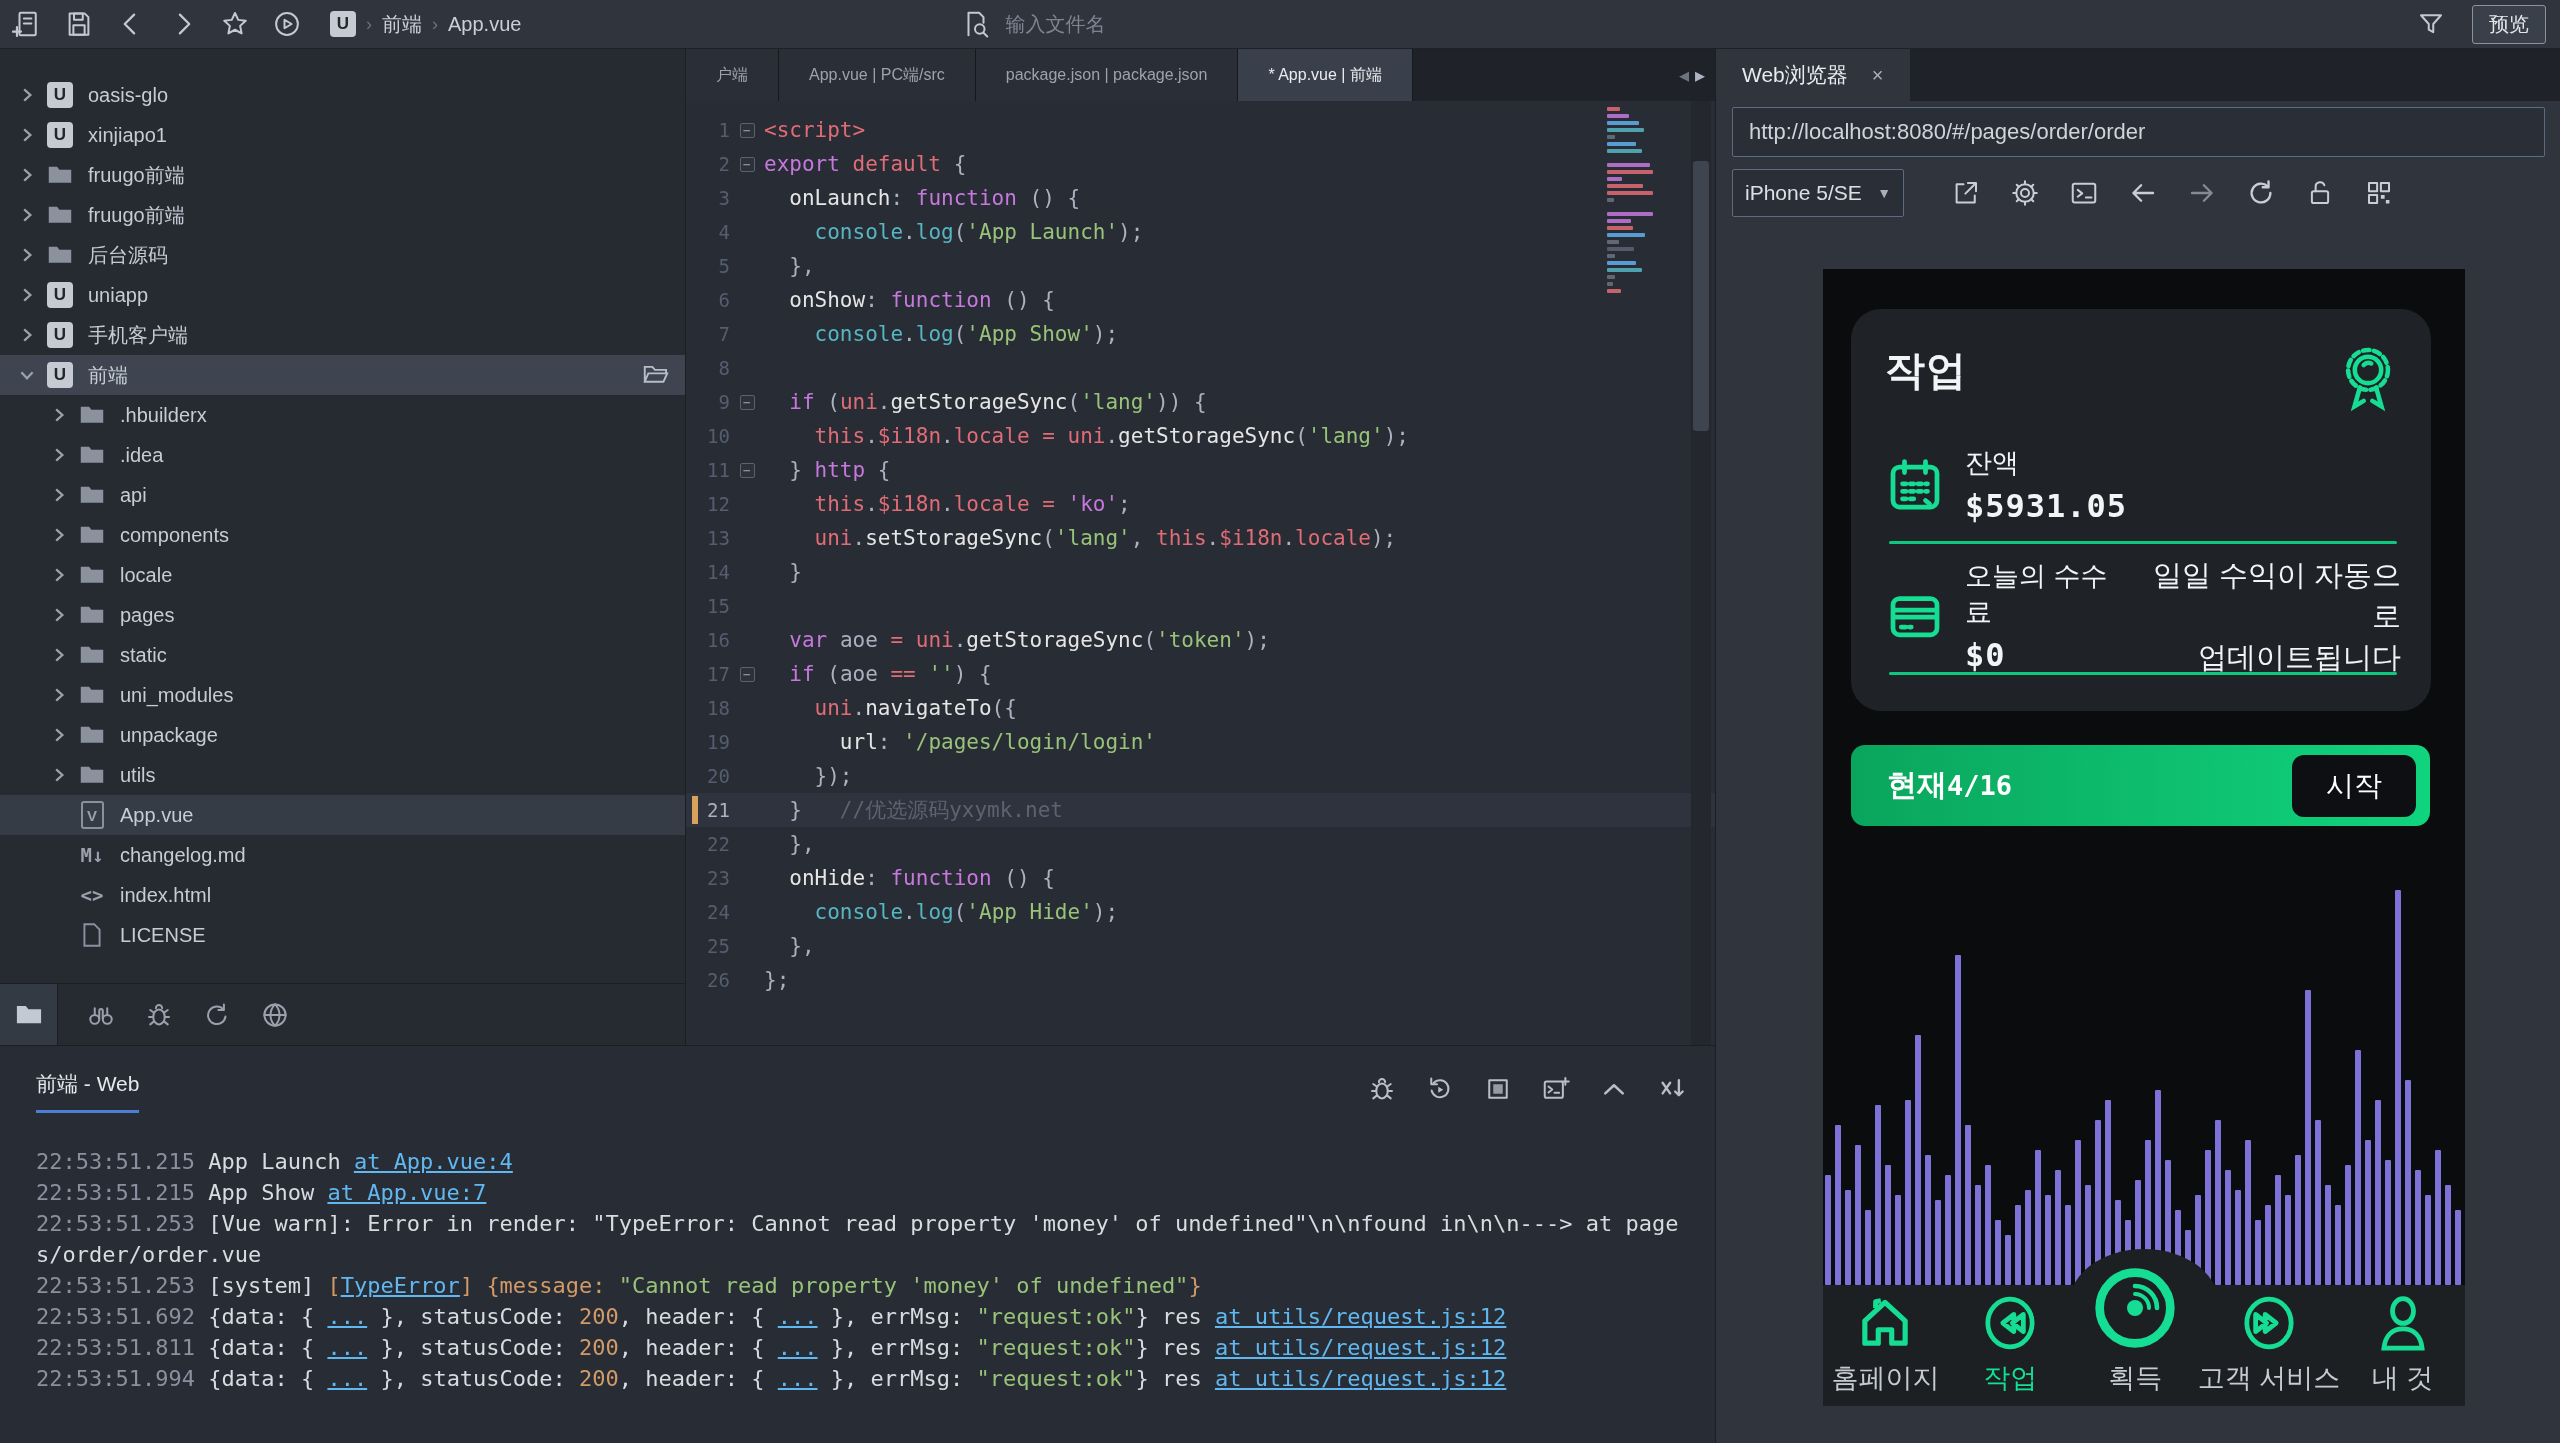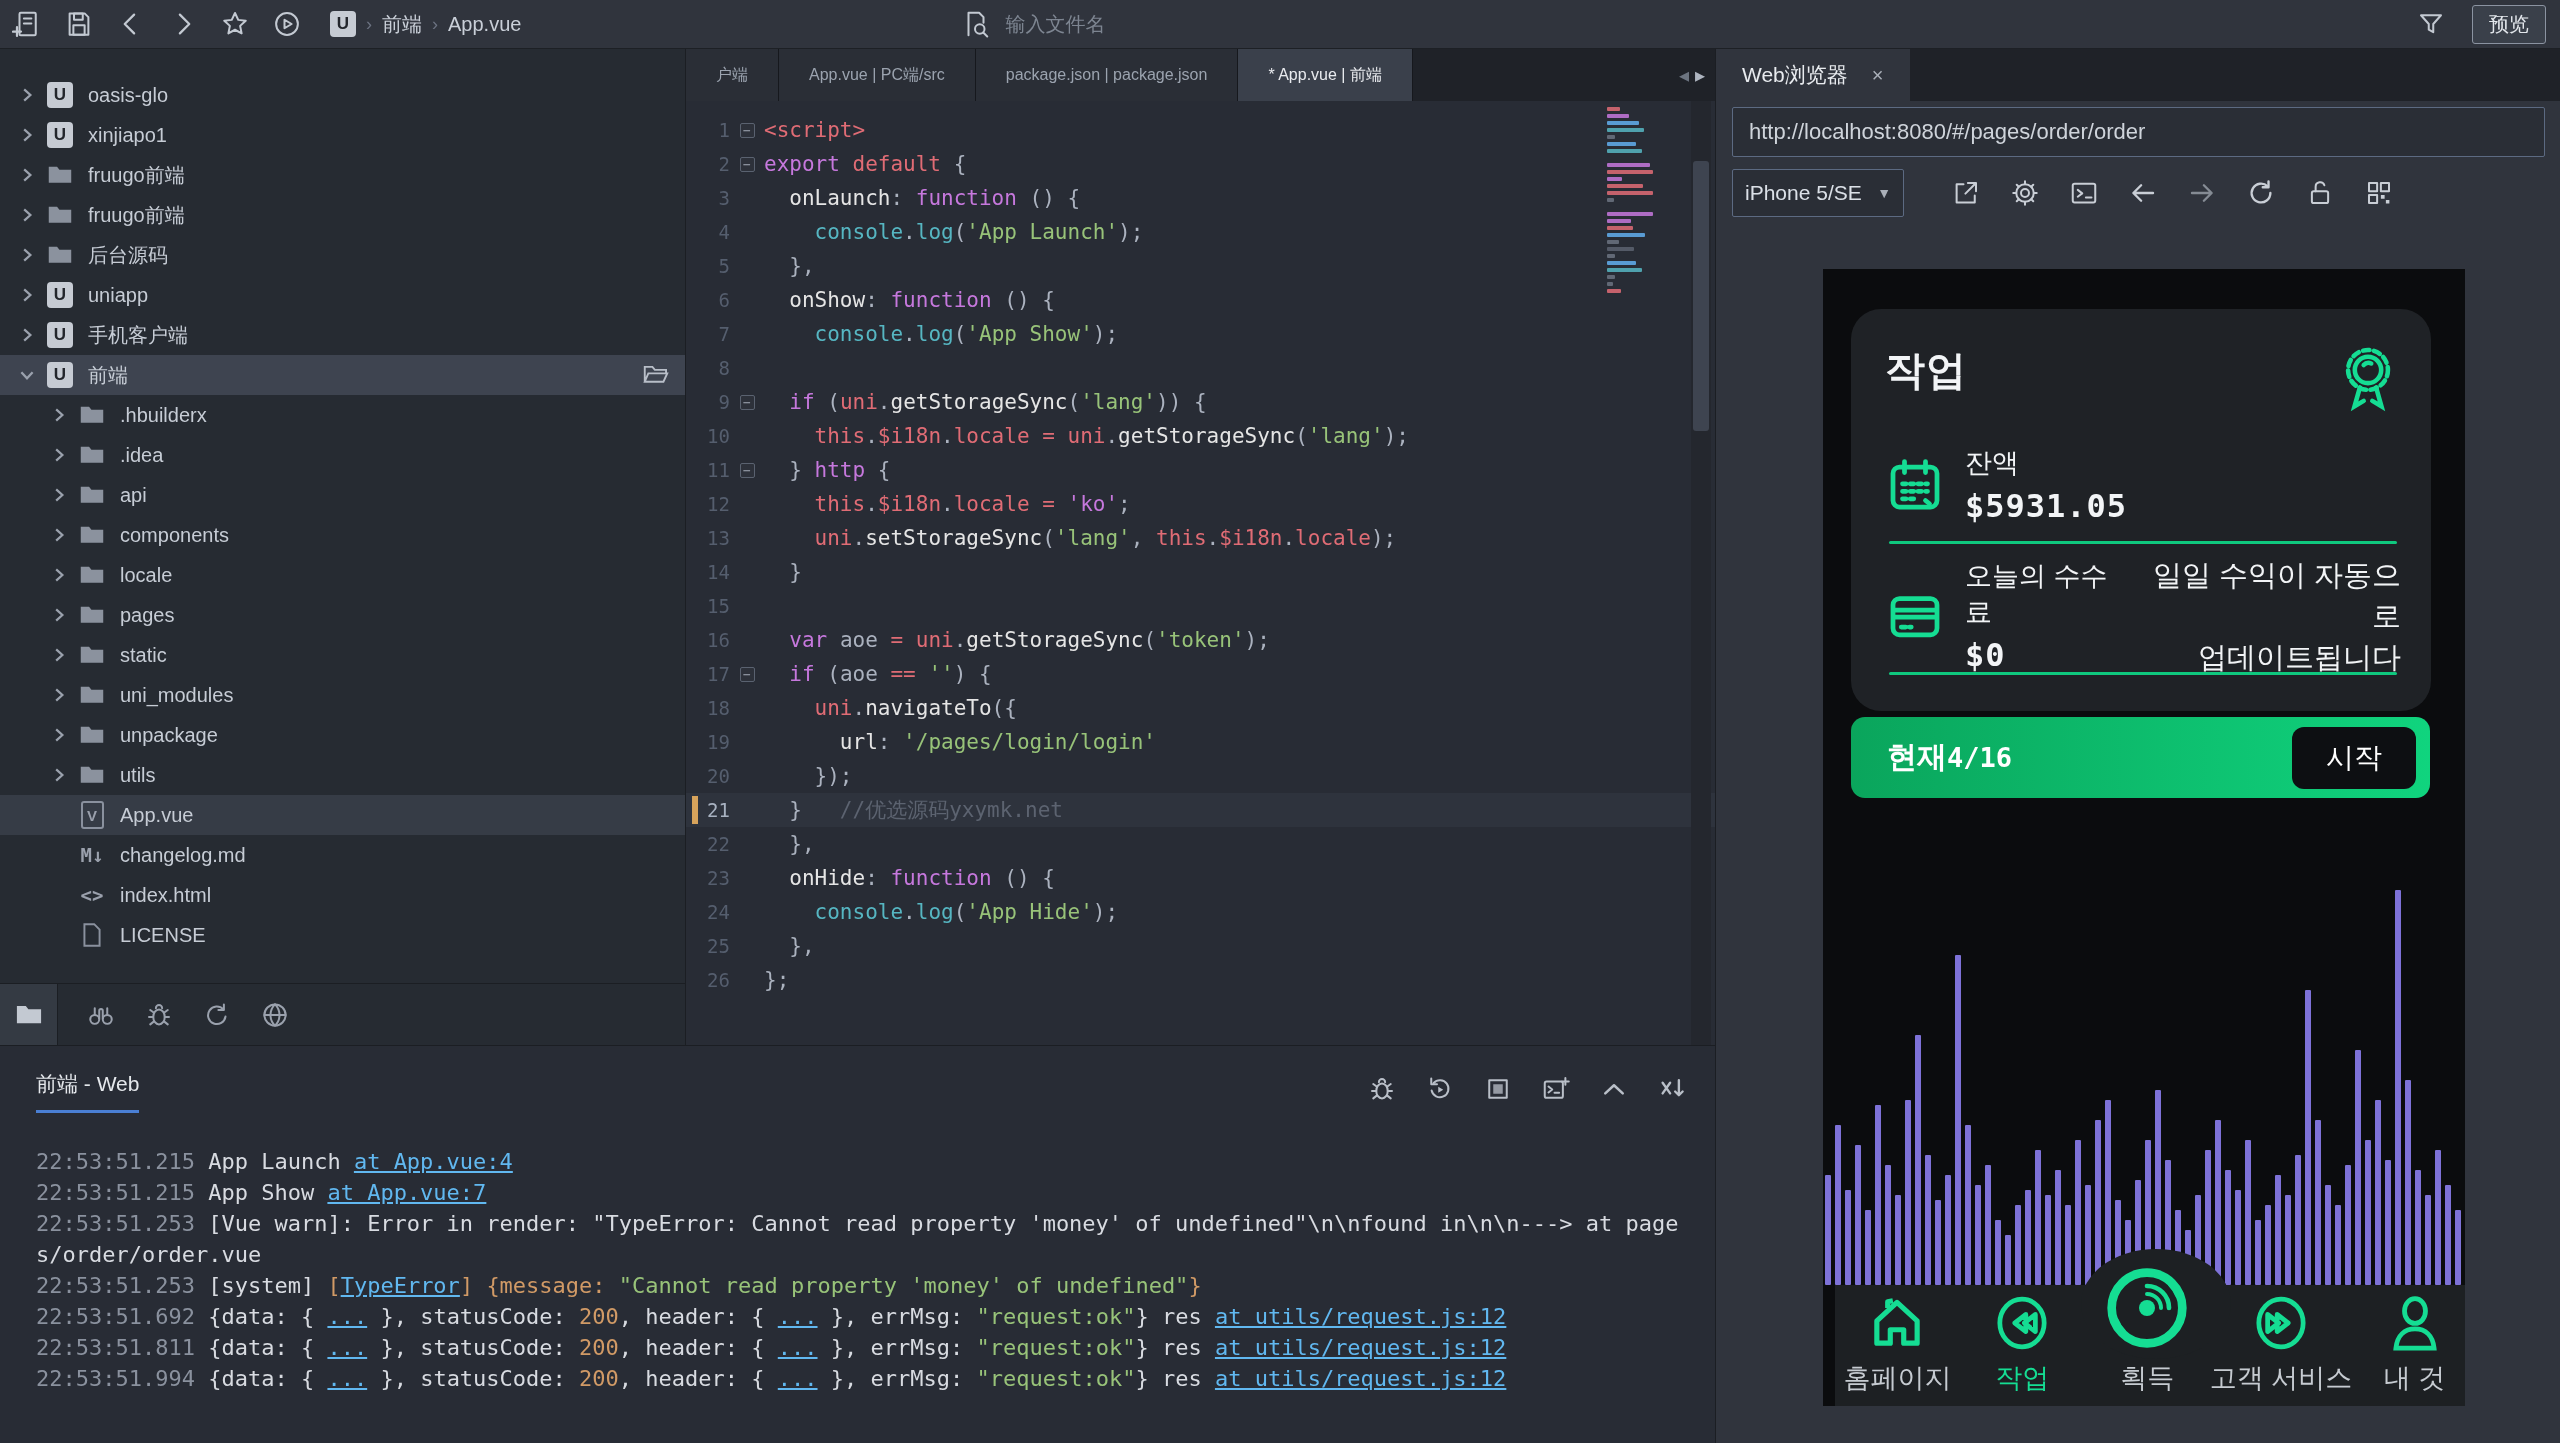--- a/index.html
+++ b/index.html
@@ -88,27 +88,27 @@
   #pcard-head { display:flex; align-items:flex-start; }
   #pcard-title { font-size:40px; font-weight:bold; letter-spacing:1px; }
   #pcard-badge { margin-left:auto; color:#15dd93; width:66px; height:70px; }
   .prow { display:flex; align-items:center; margin-top:26px; height:92px; }
   .prow .picon { width:60px; height:60px; color:#15dd93; flex:0 0 auto; }
   .prow .ptxt { margin-left:20px; }
   .prow .plabel { font-size:27px; }
   .prow .pvalue { font-family:"DejaVu Sans Mono",monospace; font-weight:bold; font-size:32px; letter-spacing:1px; margin-top:6px; }
   .prow .pdesc { margin-left:auto; text-align:right; font-size:29px; line-height:41px; white-space:pre-line; }
   .pdivider { height:3px; background:#0fc87e; margin:10px 4px 0 4px; border-radius:2px; }
-  #progress-bar { position:absolute; left:28px; top:448px; width:579px; height:81px; border-radius:14px; background:linear-gradient(90deg,#0aa55c,#10d47e); display:flex; align-items:center; padding:0 14px 0 36px; }
+  #progress-bar { position:absolute; left:28px; top:476px; width:579px; height:81px; border-radius:14px; background:linear-gradient(90deg,#0aa55c,#10d47e); display:flex; align-items:center; padding:0 14px 0 36px; }
   #progress-text { color:#fff; font-size:30px; font-weight:bold; }
   #progress-count { font-family:"DejaVu Sans Mono",monospace; font-size:27px; font-weight:bold; }
   #start-btn { margin-left:auto; background:#0d0f12; color:#fff; font-size:28px; padding:12px 34px; border-radius:12px; cursor:pointer; }
   #viz { position:absolute; left:2px; bottom:121px; width:640px; height:400px; display:flex; align-items:flex-end; gap:4px; }
   .vbar { width:6px; background:#7e72d8; border-radius:1px; flex:0 0 auto; }
-  #pnav { position:absolute; left:12px; bottom:0; width:100%; height:121px; background:#1d2023; display:flex; }
+  #pnav { position:absolute; left:0; bottom:0; width:100%; height:121px; background:#1d2023; display:flex; }
   #pnav::before { content:""; position:absolute; left:50%; top:-36px; transform:translateX(-50%); width:150px; height:110px; border-radius:50%; background:#1d2023; }
   .nitem { position:relative; flex:1; display:flex; flex-direction:column; align-items:center; justify-content:flex-end; padding-bottom:10px; cursor:pointer; }
   .nitem .nicon { width:62px; height:62px; color:#15dd93; margin-bottom:6px; }
   .nitem.big .nicon { width:100px; height:100px; margin-top:-44px; margin-bottom:2px; }
   .nitem .nlabel { font-size:27px; color:#c6cbd1; white-space:nowrap; }
   .nitem.active .nlabel { color:#15dd93; }
 </style>
 </head>
 <body>
 

